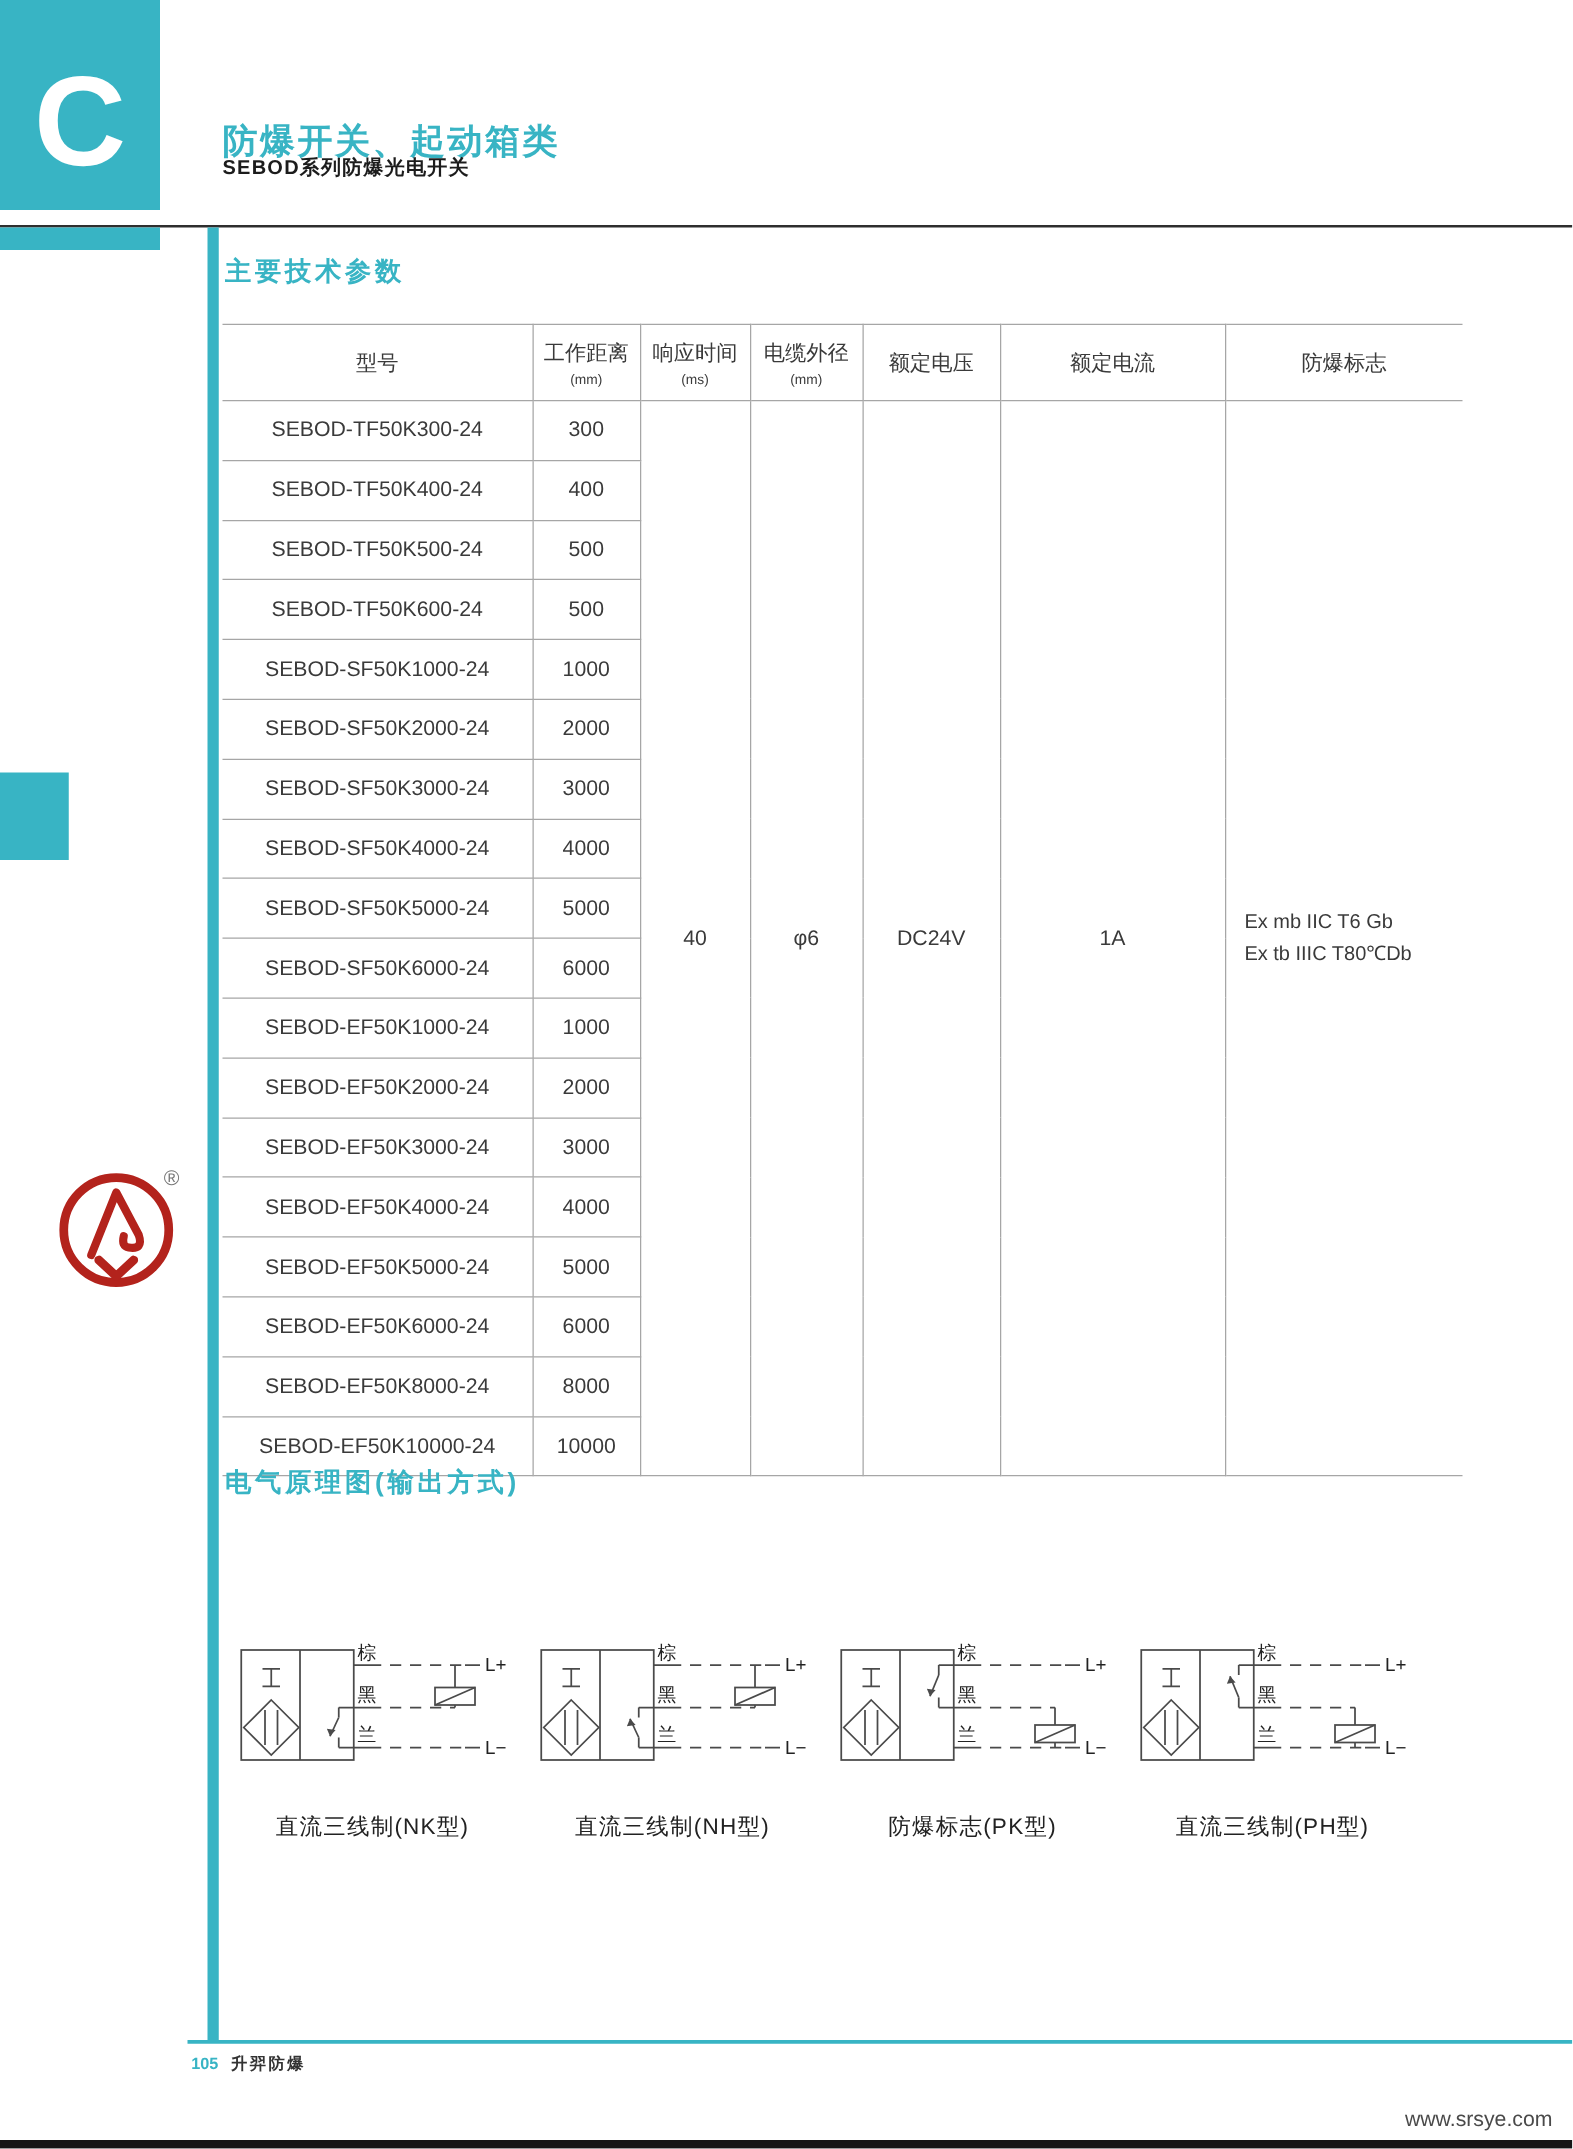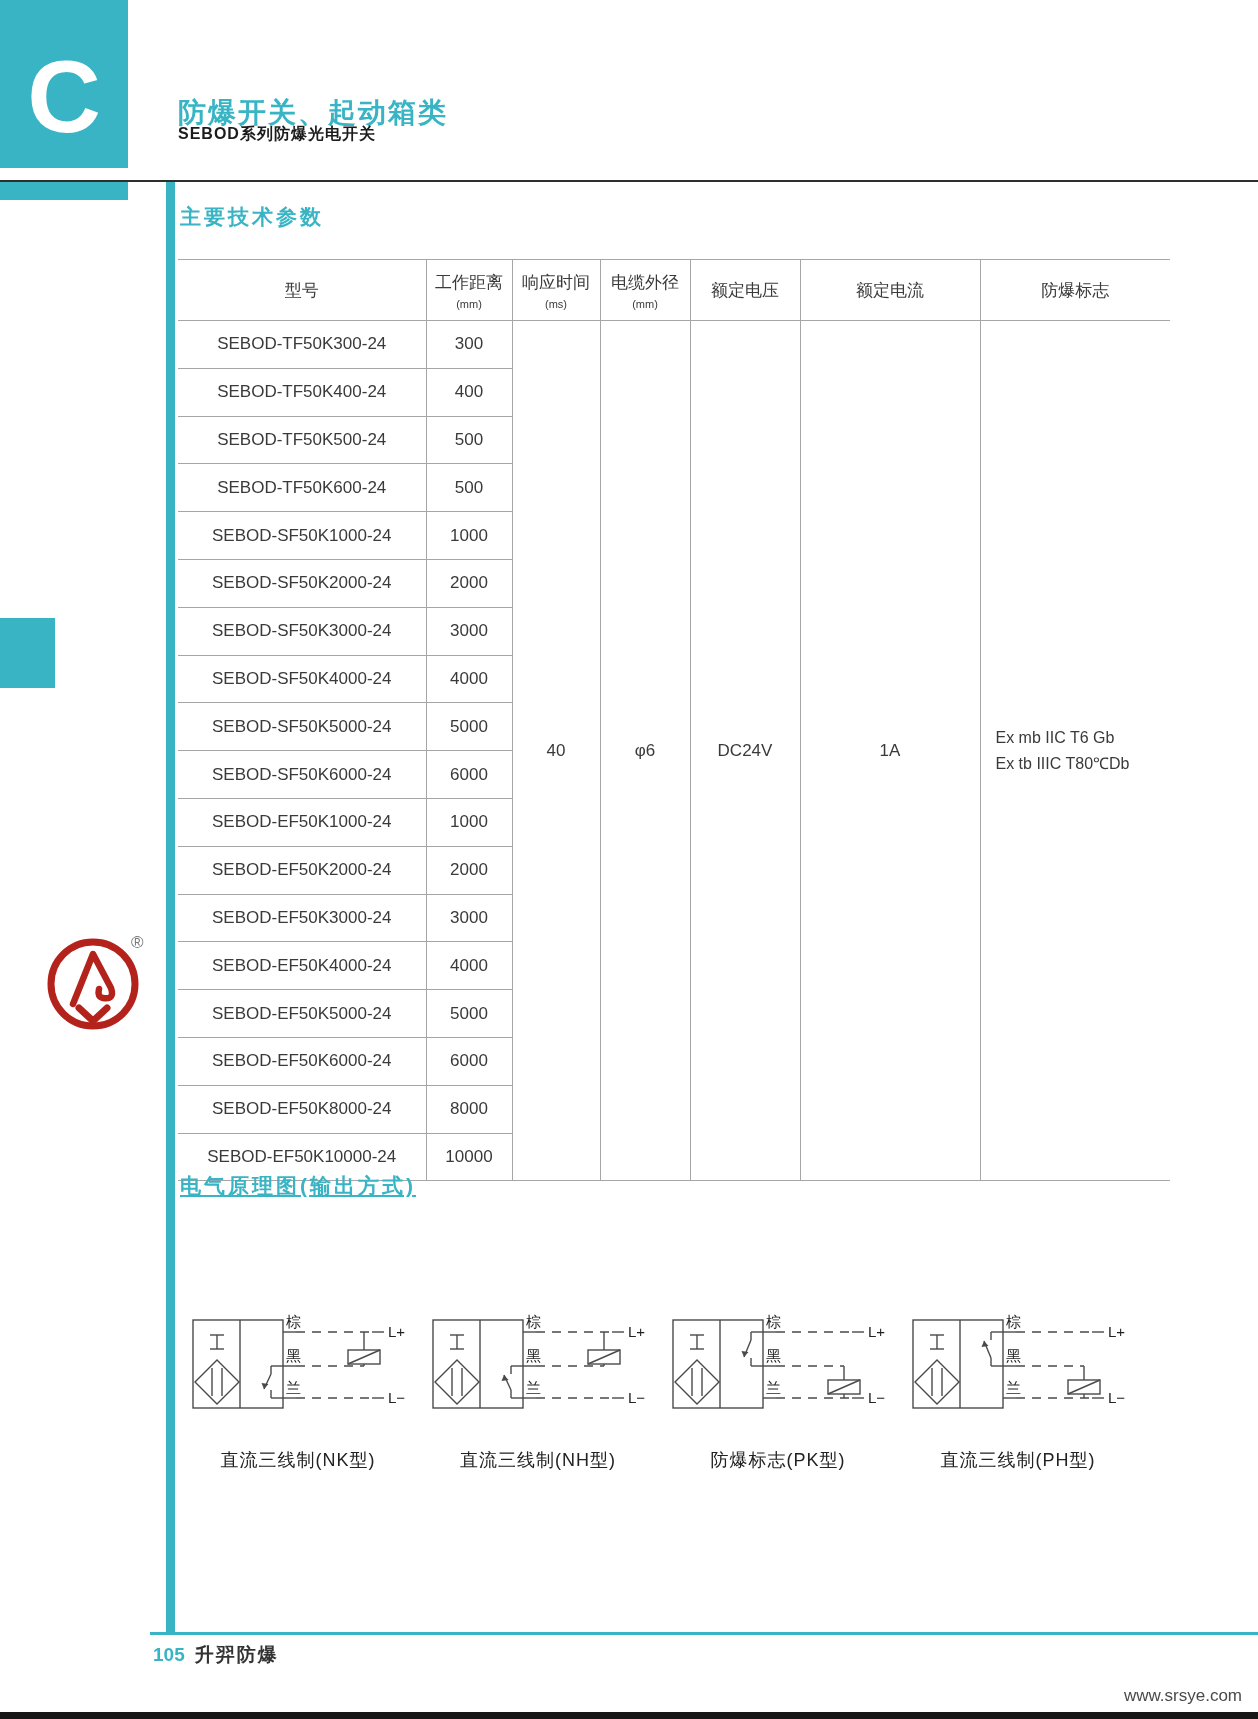--- a/index.html
+++ b/index.html
@@ -13,40 +13,40 @@
   .c-strip{position:absolute;left:0;top:182px;width:128px;height:18px;background:var(--accent);}
   .v-rule{position:absolute;left:166px;top:182px;width:9px;height:1450px;background:var(--accent);}
   .page-title{position:absolute;left:178px;top:94px;font-size:28px;font-weight:bold;
               color:var(--accent);letter-spacing:2px;}
   .page-subtitle{position:absolute;left:178px;top:124px;font-size:16px;font-weight:bold;
                  color:#1c1c1c;letter-spacing:1px;}
   .left-tab{position:absolute;left:0;top:618px;width:55px;height:70px;background:var(--accent);}
   
   .section-title{position:absolute;color:var(--accent);font-size:21px;font-weight:bold;letter-spacing:3px;}
   .st1{left:180px;top:203px;}
-  .st2{left:180px;top:1172px;text-decoration:underline;}
+  .st2{left:180px;top:1172px;}
   
   .spec-table{position:absolute;left:178px;top:259px;border-collapse:collapse;table-layout:fixed;}
   .spec-table th,.spec-table td{border:1px solid #a6a6a6;font-size:17px;color:#3a3a3a;
         text-align:center;font-weight:normal;padding:0;}
   .spec-table th:first-child,.spec-table td:first-child{border-left:none;}
   .spec-table th:last-child{border-right:none;}
   .spec-table td.ex-cell{border-right:none;margin-left:40px;}
   .spec-table thead tr{height:61px;}
   .spec-table tbody tr{height:47.8px;}
   .spec-table .unit{font-size:11px;margin-top:4px;}
   .spec-table td.ex-cell{text-align:left;padding-left:15px;font-size:16px;line-height:1.6;}
   
   .diagrams{position:absolute;left:178px;top:1308px;display:flex;}
   .diagram{width:240px;}
   .diagram-caption{text-align:center;font-size:18px;color:#222;margin-top:6px;letter-spacing:1px;}
   .dg-text{font-size:15px;fill:#222;font-family:"Liberation Sans",sans-serif;}
   
   .footer-rule{position:absolute;left:150px;top:1632px;width:1108px;height:3px;background:var(--accent);}
-  .footer-left{position:absolute;left:153px;top:1642px;font-size:19px;font-weight:bold;}
+  .footer-left{position:absolute;left:153px;top:1642px;font-size:13px;font-weight:bold;}
   .footer-num{color:var(--accent);margin-right:10px;}
   .footer-brand{color:#333;letter-spacing:2px;}
   .footer-site{position:absolute;right:16px;top:1686px;font-size:17px;color:#4a4a4a;}
   .bottom-bar{position:absolute;left:0;top:1712px;width:1258px;height:7px;background:#161616;}
   .logo{position:absolute;left:46px;top:928px;}
 </style>
 </head>
 <body>
 
 <div class="page">

